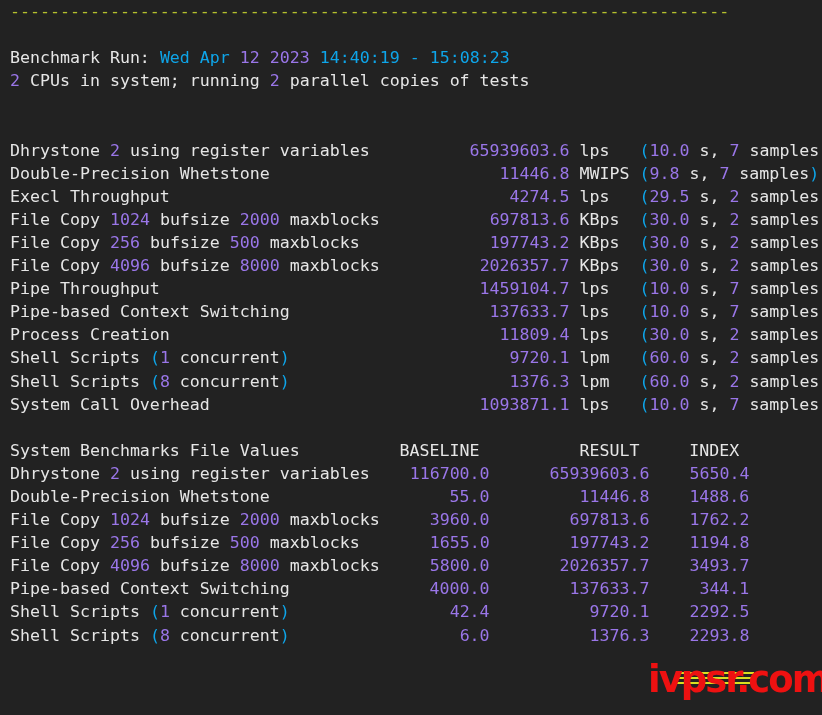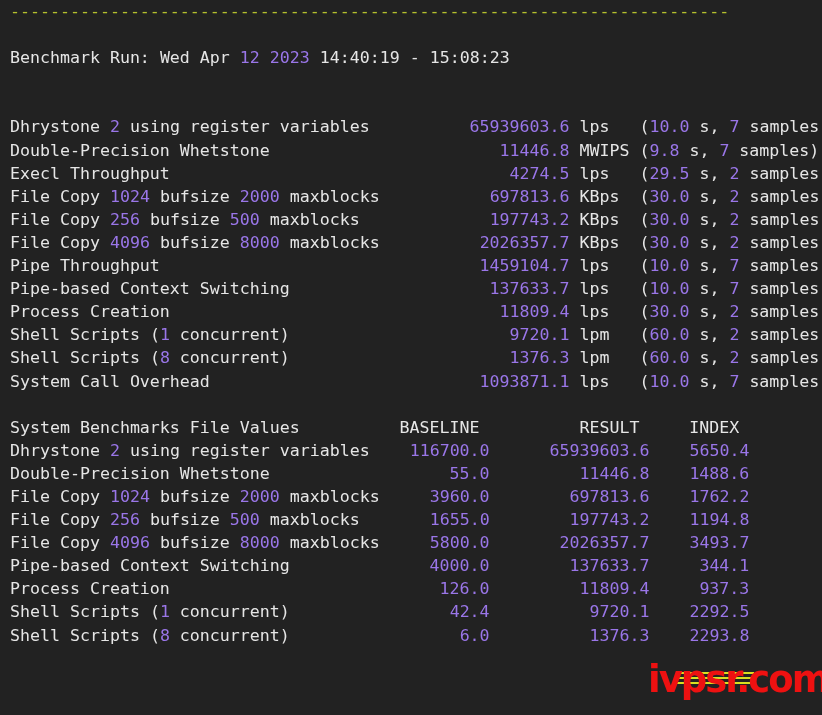--- a/index.html
+++ b/index.html
@@ -28,21 +28,21 @@
     font-size: 16.6px;
     letter-spacing: 0px;
     white-space: pre;
     color: #e8e8e8;
     padding-left: 10px;
     box-sizing: border-box;
   }
   .line.blank { color: transparent; }
   .c-white  { color: #e6e6e6; }
   .c-purple { color: #9a76e8; }
-  .c-green  { color: #e5e5e5; }
+  .c-green  { color: #0ea5e9; }
   .c-dash   { color: #b5c02e; }
 
   
   #watermark {
     position: absolute;
     left: 648px;
     top: 658px;
     width: 174px;
     height: 50px;
     pointer-events: none;
@@ -76,20 +76,21 @@
 <body>
 
 <div id="terminal">
 
   <div class="line"><span class="c-dash">------------------------------------------------------------------------</span></div>
 
   <div class="line blank"> </div>
 
   <div class="line"><span class="c-white">Benchmark Run:</span><span class="c-white"> </span><span class="c-green">Wed Apr</span><span class="c-white"> </span><span class="c-purple">12</span><span class="c-white"> </span><span class="c-purple">2023</span><span class="c-white"> </span><span class="c-green">14:40:19</span><span class="c-white"> </span><span class="c-green">-</span><span class="c-white"> </span><span class="c-green">15:08:23</span></div>
 
+  <div class="line"><span class="c-purple">2</span><span class="c-white"> </span><span class="c-white">CPUs in system; running</span><span class="c-white"> </span><span class="c-purple">2</span><span class="c-white"> </span><span class="c-white">parallel copies of tests</span></div>
 
   <div class="line blank"> </div>
   <div class="line blank"> </div>
 
   <div id="results-block">
       <div class="line"><span class="c-white">Dhrystone</span><span class="c-white"> </span><span class="c-purple">2</span><span class="c-white"> </span><span class="c-white">using register variables</span><span class="c-white">          </span><span class="c-purple">65939603.6</span><span class="c-white"> </span><span class="c-white">lps</span><span class="c-white">   </span><span class="c-green">(</span><span class="c-purple">10.0</span><span class="c-white"> s, </span><span class="c-purple">7</span><span class="c-white"> samples</span><span class="c-green">)</span></div>
       <div class="line"><span class="c-white">Double-Precision Whetstone</span><span class="c-white">                       </span><span class="c-purple">11446.8</span><span class="c-white"> </span><span class="c-white">MWIPS</span><span class="c-white"> </span><span class="c-green">(</span><span class="c-purple">9.8</span><span class="c-white"> s, </span><span class="c-purple">7</span><span class="c-white"> samples</span><span class="c-green">)</span></div>
       <div class="line"><span class="c-white">Execl Throughput</span><span class="c-white">                                  </span><span class="c-purple">4274.5</span><span class="c-white"> </span><span class="c-white">lps</span><span class="c-white">   </span><span class="c-green">(</span><span class="c-purple">29.5</span><span class="c-white"> s, </span><span class="c-purple">2</span><span class="c-white"> samples</span><span class="c-green">)</span></div>
       <div class="line"><span class="c-white">File Copy</span><span class="c-white"> </span><span class="c-purple">1024</span><span class="c-white"> </span><span class="c-white">bufsize</span><span class="c-white"> </span><span class="c-purple">2000</span><span class="c-white"> </span><span class="c-white">maxblocks</span><span class="c-white">           </span><span class="c-purple">697813.6</span><span class="c-white"> </span><span class="c-white">KBps</span><span class="c-white">  </span><span class="c-green">(</span><span class="c-purple">30.0</span><span class="c-white"> s, </span><span class="c-purple">2</span><span class="c-white"> samples</span><span class="c-green">)</span></div>
       <div class="line"><span class="c-white">File Copy</span><span class="c-white"> </span><span class="c-purple">256</span><span class="c-white"> </span><span class="c-white">bufsize</span><span class="c-white"> </span><span class="c-purple">500</span><span class="c-white"> </span><span class="c-white">maxblocks</span><span class="c-white">             </span><span class="c-purple">197743.2</span><span class="c-white"> </span><span class="c-white">KBps</span><span class="c-white">  </span><span class="c-green">(</span><span class="c-purple">30.0</span><span class="c-white"> s, </span><span class="c-purple">2</span><span class="c-white"> samples</span><span class="c-green">)</span></div>
@@ -106,21 +107,20 @@
 
   <div class="line"><span class="c-white">System Benchmarks File Values</span><span id="idx-hdr-pad" class="c-white">          BASELINE          RESULT     INDEX</span></div>
 
   <div id="index-block">
       <div class="line"><span class="c-white">Dhrystone</span><span class="c-white"> </span><span class="c-purple">2</span><span class="c-white"> </span><span class="c-white">using register variables</span><span class="c-white">    </span><span class="c-purple">116700.0</span><span class="c-white">      </span><span class="c-purple">65939603.6</span><span class="c-white">    </span><span class="c-purple">5650.4</span></div>
       <div class="line"><span class="c-white">Double-Precision Whetstone</span><span class="c-white">                  </span><span class="c-purple">55.0</span><span class="c-white">         </span><span class="c-purple">11446.8</span><span class="c-white">    </span><span class="c-purple">1488.6</span></div>
       <div class="line"><span class="c-white">File Copy</span><span class="c-white"> </span><span class="c-purple">1024</span><span class="c-white"> </span><span class="c-white">bufsize</span><span class="c-white"> </span><span class="c-purple">2000</span><span class="c-white"> </span><span class="c-white">maxblocks</span><span class="c-white">     </span><span class="c-purple">3960.0</span><span class="c-white">        </span><span class="c-purple">697813.6</span><span class="c-white">    </span><span class="c-purple">1762.2</span></div>
       <div class="line"><span class="c-white">File Copy</span><span class="c-white"> </span><span class="c-purple">256</span><span class="c-white"> </span><span class="c-white">bufsize</span><span class="c-white"> </span><span class="c-purple">500</span><span class="c-white"> </span><span class="c-white">maxblocks</span><span class="c-white">       </span><span class="c-purple">1655.0</span><span class="c-white">        </span><span class="c-purple">197743.2</span><span class="c-white">    </span><span class="c-purple">1194.8</span></div>
       <div class="line"><span class="c-white">File Copy</span><span class="c-white"> </span><span class="c-purple">4096</span><span class="c-white"> </span><span class="c-white">bufsize</span><span class="c-white"> </span><span class="c-purple">8000</span><span class="c-white"> </span><span class="c-white">maxblocks</span><span class="c-white">     </span><span class="c-purple">5800.0</span><span class="c-white">       </span><span class="c-purple">2026357.7</span><span class="c-white">    </span><span class="c-purple">3493.7</span></div>
       <div class="line"><span class="c-white">Pipe-based Context Switching</span><span class="c-white">              </span><span class="c-purple">4000.0</span><span class="c-white">        </span><span class="c-purple">137633.7</span><span class="c-white">     </span><span class="c-purple">344.1</span></div>
-      <div class="line"><span class="c-white">Process Creation</span><span class="c-white">                           </span><span class="c-purple">126.0</span><span class="c-white">         </span><span class="c-purple">11809.4</span><span class="c-white">     </span><span class="c-purple">937.3</span></div>
       <div class="line"><span class="c-white">Shell Scripts</span><span class="c-white"> </span><span class="c-green">(</span><span class="c-purple">1</span><span class="c-white"> concurrent</span><span class="c-green">)</span><span class="c-white">                </span><span class="c-purple">42.4</span><span class="c-white">          </span><span class="c-purple">9720.1</span><span class="c-white">    </span><span class="c-purple">2292.5</span></div>
       <div class="line"><span class="c-white">Shell Scripts</span><span class="c-white"> </span><span class="c-green">(</span><span class="c-purple">8</span><span class="c-white"> concurrent</span><span class="c-green">)</span><span class="c-white">                 </span><span class="c-purple">6.0</span><span class="c-white">          </span><span class="c-purple">1376.3</span><span class="c-white">    </span><span class="c-purple">2293.8</span></div>
     </div>
 
   <div id="watermark">
     <div class="wm-bars">
         <i></i>
         <i></i>
         <i></i>
       </div>

